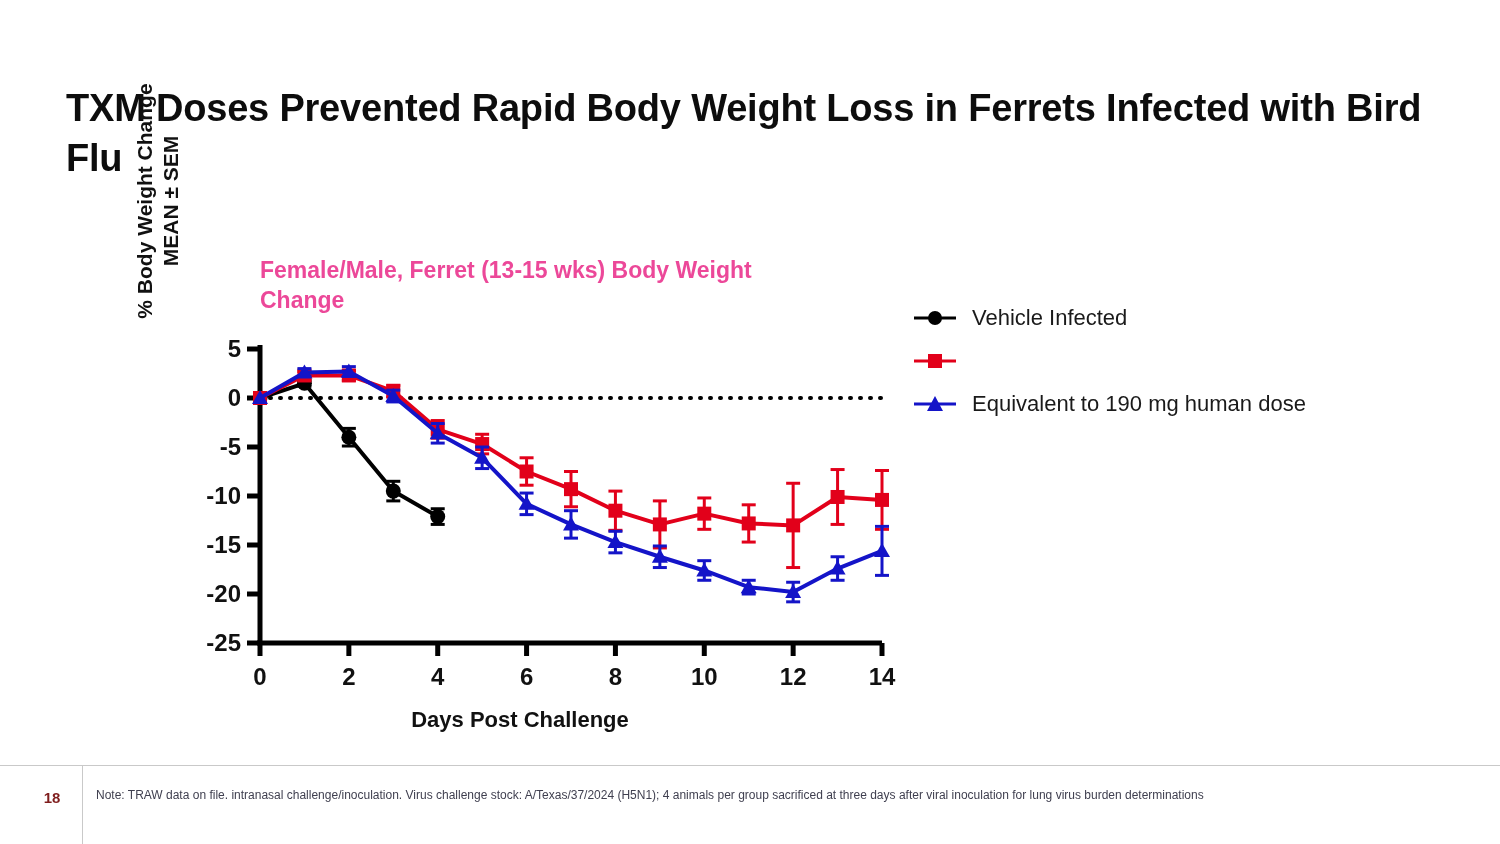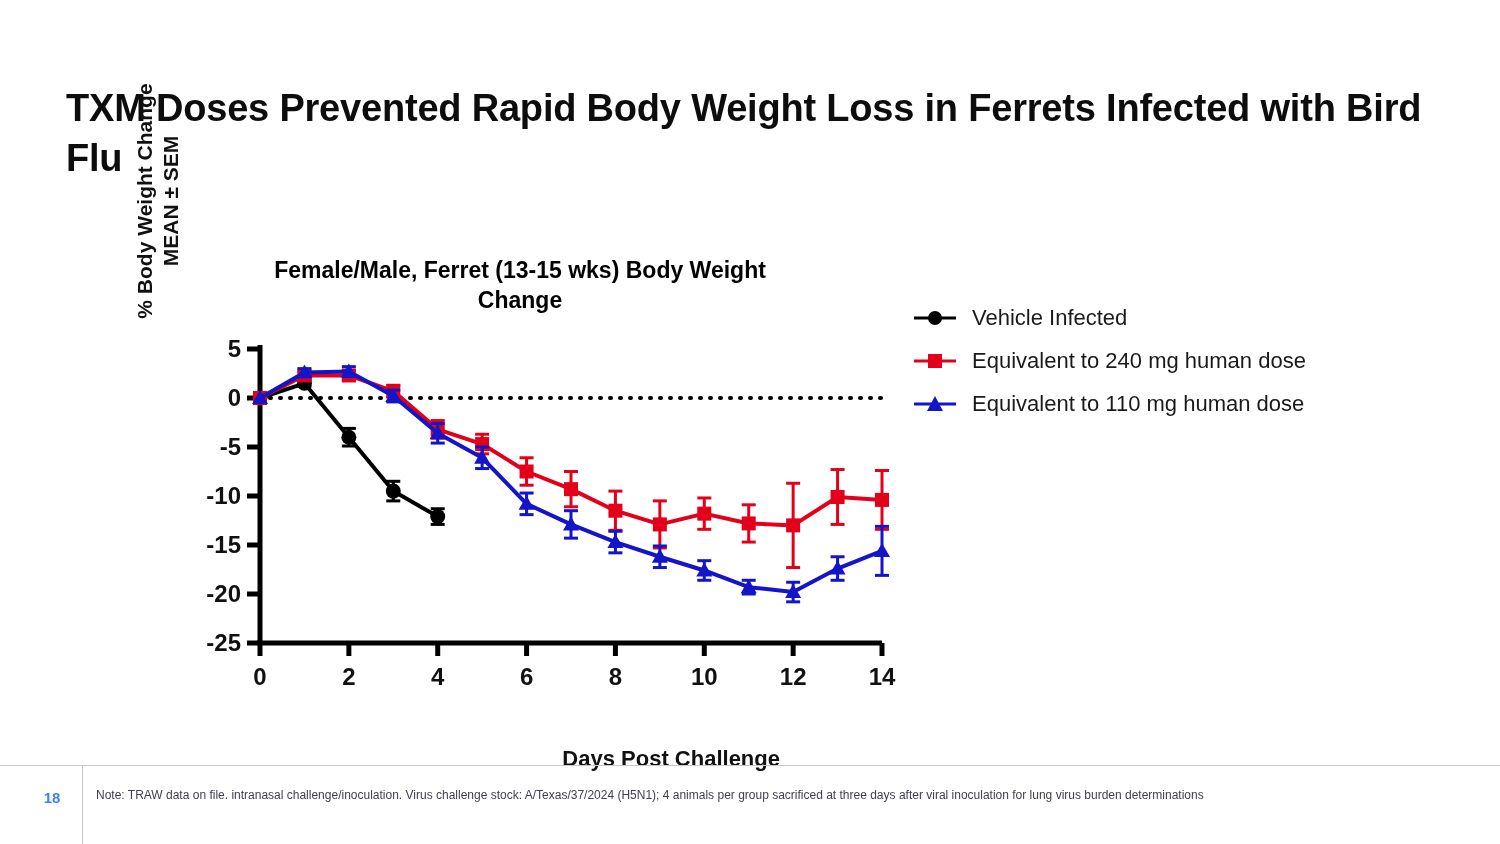--- a/index.html
+++ b/index.html
@@ -17,51 +17,51 @@
   
   .title{
     position:absolute;left:66px;top:58px;width:1360px;
     font-size:38px;line-height:50px;font-weight:bold;
     letter-spacing:-0.2px;color:#0d0d0d;
   }
 
   
   .chart-wrap{position:absolute;left:140px;top:255px;width:760px;height:490px;}
   .chart-title{
-    position:absolute;left:120px;top:0;width:520px;text-align:center;
-    font-size:23px;font-weight:bold;line-height:30px;color:#000000;
+    position:absolute;left:120px;top:0;width:520px;text-align:left;
+    font-size:23px;font-weight:bold;line-height:30px;color:#ec4899;
   }
   .ylabel{
     position:absolute;left:-8px;top:96px;
     width:300px;
     transform:rotate(-90deg);transform-origin:left top;
     font-size:21px;font-weight:bold;color:#111;
     text-align:center;line-height:26px;
     white-space:nowrap;
   }
   .ylabel span{display:block;}
   .ylabel .l1{margin-left:0;}
   .xlabel{
-    position:absolute;left:120px;top:452px;width:520px;text-align:right;
-    font-size:22px;font-weight:bold;color:#111;margin-top:39px;
+    position:absolute;left:120px;top:452px;width:520px;text-align:center;
+    font-size:22px;font-weight:bold;color:#111;
   }
   .plot-svg{position:absolute;left:0;top:80px;}
 
   
   .legend{position:absolute;left:912px;top:296px;width:470px;}
   .legend-row{display:flex;align-items:center;height:43px;}
   .legend-mark{width:46px;height:22px;flex:0 0 46px;margin-right:14px;}
   .legend-label{font-size:22px;color:#1a1a1a;white-space:nowrap;}
 
   
   .foot-rule{position:absolute;left:0;top:765px;width:1500px;height:1px;background:#c9c9c9;}
   .foot-div{position:absolute;left:82px;top:766px;width:1px;height:78px;background:#c9c9c9;}
   .slide-num{
     position:absolute;left:30px;top:789px;width:44px;text-align:center;
-    font-size:15px;font-weight:bold;color:#3b82f6;
+    font-size:15px;font-weight:bold;color:#7f1d1d;
   }
   .foot-note{
     position:absolute;left:96px;top:786px;width:1180px;
     font-size:12px;line-height:18px;color:#3f3f4f;
   }
   .logo{position:absolute;left:1318px;top:772px;width:160px;height:62px;}
   .logo svg{display:block;}
 </style>
 </head>
 <body>
@@ -269,29 +269,28 @@
         <circle cx="23" cy="11" r="7" fill="#000000"></circle>
       </svg>
       <span class="legend-label">Vehicle Infected</span>
     </div>
 
     <div class="legend-row">
       <svg class="legend-mark" viewBox="0 0 46 22">
         <line x1="2" y1="11" x2="44" y2="11" stroke="#e2001a" stroke-width="3"></line>
         <rect x="16" y="4" width="14" height="14" fill="#e2001a"></rect>
       </svg>
-      <span class="legend-label">Equivalent to 240 mg human dose</span>
     </div>
 
     <div class="legend-row">
       <svg class="legend-mark" viewBox="0 0 46 22">
         <line x1="2" y1="11" x2="44" y2="11" stroke="#1414c8" stroke-width="3"></line>
         <polygon points="23,3 31,18 15,18" fill="#1414c8"></polygon>
       </svg>
-      <span class="legend-label">Equivalent to 110 mg human dose</span>
+      <span class="legend-label">Equivalent to 190 mg human dose</span>
     </div>
   </div>
 
   <div class="foot-rule"></div>
   <div class="foot-div"></div>
   <div class="slide-num">18</div>
   <div class="foot-note">Note: TRAW data on file. intranasal challenge/inoculation. Virus challenge stock: A/Texas/37/2024 (H5N1); 4 animals per group sacrificed at three days after viral inoculation for lung virus burden determinations</div>
 
 
 </div>

